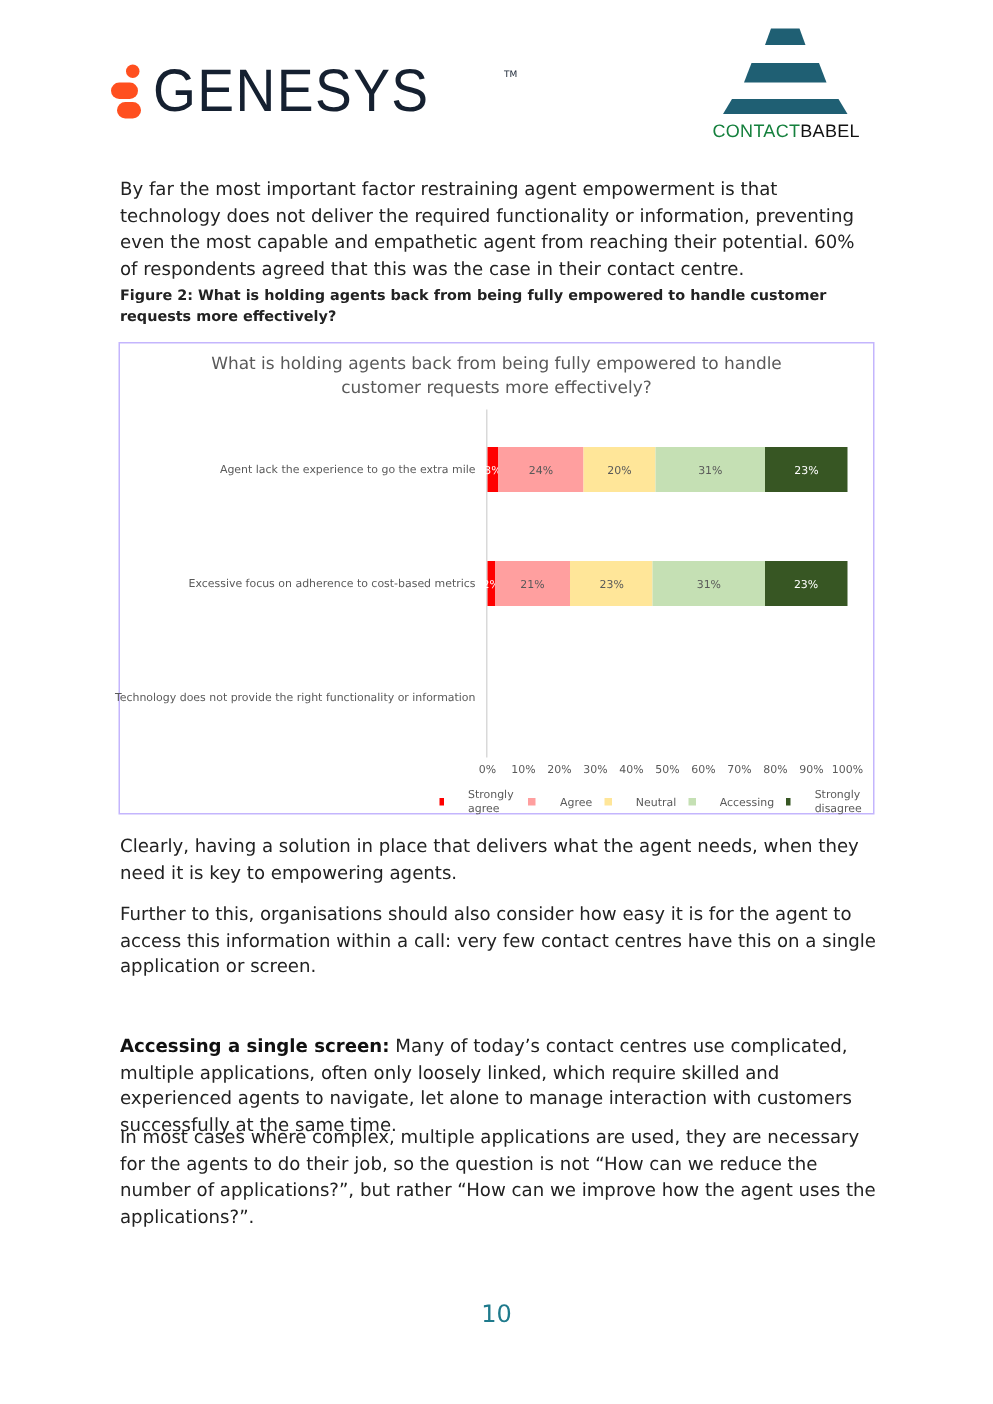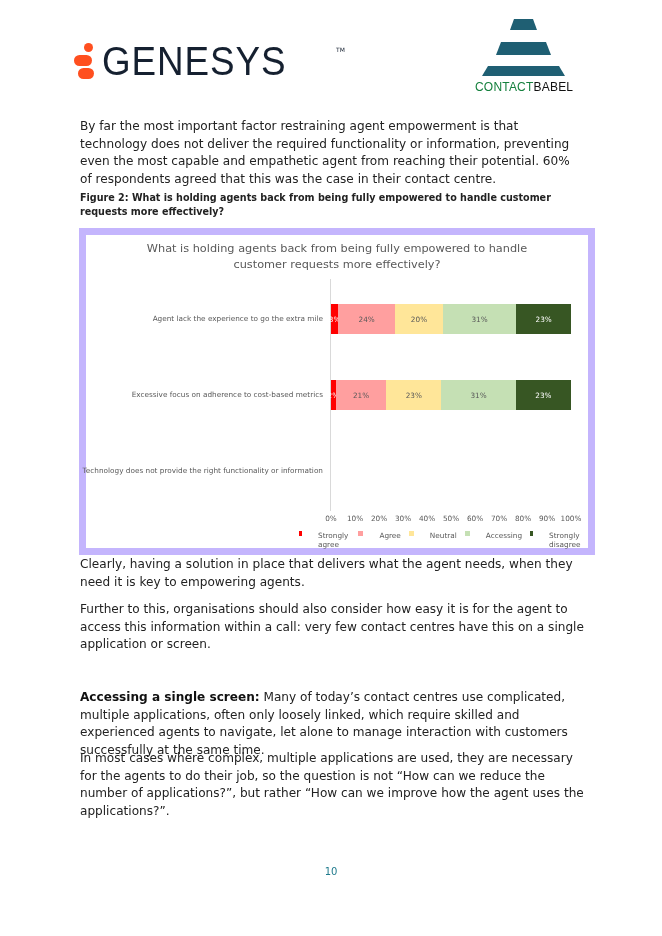--- a/index.html
+++ b/index.html
@@ -17,32 +17,32 @@
   .genesys-tm { font-size: 6px; color: #152030; position: absolute; left: 262px; top: 6px; }
 
   .cb-logo { position: absolute; left: 470px; top: 14px; width: 110px; height: 80px; }
   .cb-word { position: absolute; left: 5px; top: 66px; font-family: "Liberation Sans", sans-serif; font-size: 12px; letter-spacing: 0.2px; white-space: nowrap; }
   .cb-word .c1 { color: #15803d; }
   .cb-word .c2 { color: #111; }
 
   .para { position: absolute; left: 80px; width: 505px; font-size: 12.1px; line-height: 17.5px; color: #222; }
   .fig-caption { position: absolute; left: 80px; top: 191px; width: 505px; font-size: 9.6px; line-height: 13.5px; font-weight: bold; color: #222; }
 
-  .chart-box { position: absolute; left: 79px; top: 228px; width: 502px; height: 313px; border: 7px solid #c4b5fd; background: #fff; }
+  .chart-box { position: absolute; left: 79px; top: 228px; width: 502px; height: 313px; border: 1px solid #c4b5fd; background: #fff; }
   .chart-title { position: absolute; left: 0; top: 6px; width: 502px; text-align: center; font-family: "DejaVu Sans", sans-serif; font-size: 11.3px; line-height: 16px; color: #595959; }
   .axis-line { position: absolute; left: 244px; top: 44px; width: 1px; height: 232px; background: #d9d9d9; }
   .row-label { position: absolute; right: 265px; font-size: 7.3px; color: #595959; white-space: nowrap; text-align: right; }
   .bar { position: absolute; left: 245px; height: 30px; width: 240px; display: flex; }
   .seg { height: 100%; display: flex; align-items: center; justify-content: center; font-size: 7.3px; overflow: visible; white-space: nowrap; }
   .tick { position: absolute; top: 279px; font-size: 7.3px; color: #595959; transform: translateX(-50%); }
   .legend { position: absolute; top: 296px; left: 0; width: 502px; display: flex; justify-content: center; gap: 8px; font-size: 7.3px; color: #595959; padding-left: 150px; box-sizing: border-box; }
-  .legend-item { display: flex; gap: 16px; }
+  .legend-item { display: flex; align-items: center; gap: 16px; }
   .swatch { width: 5px; height: 5px; display: inline-block; }
 
-  .page-num { position: absolute; left: 0; top: 866px; width: 662px; text-align: center; font-size: 10px; color: #1f7a8c; }
+  .page-num { position: absolute; left: 0; top: 866px; width: 662px; text-align: center; font-size: 16px; color: #1f7a8c; }
   b.lead { font-weight: bold; color: #111; }
 </style>
 </head>
 <body>
 
 <div class="header">
   <div class="genesys-logo">
     <div class="genesys-mark">
       <span class="dot"></span>
         <span class="pill1"></span>

